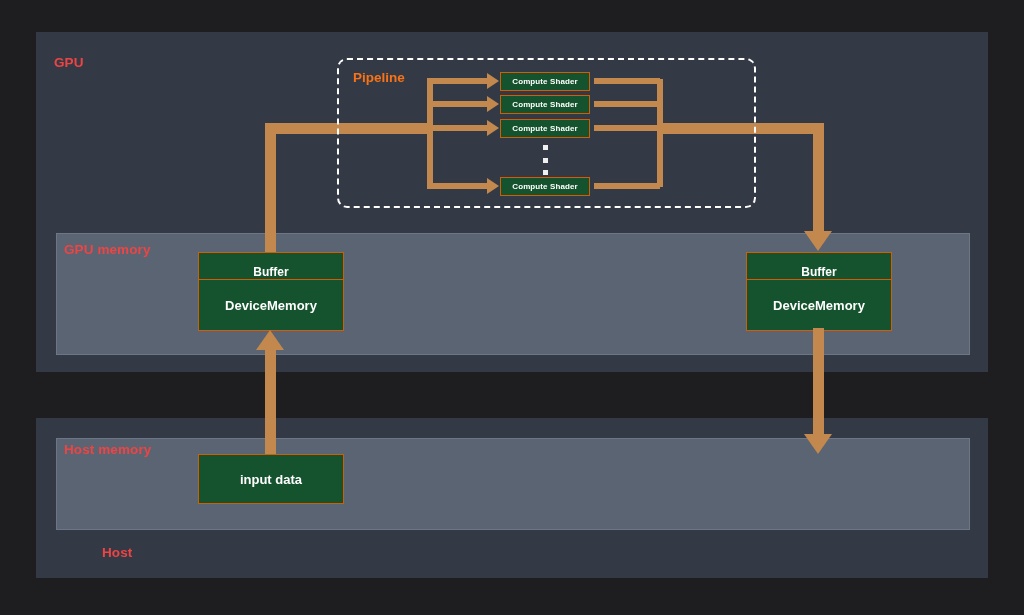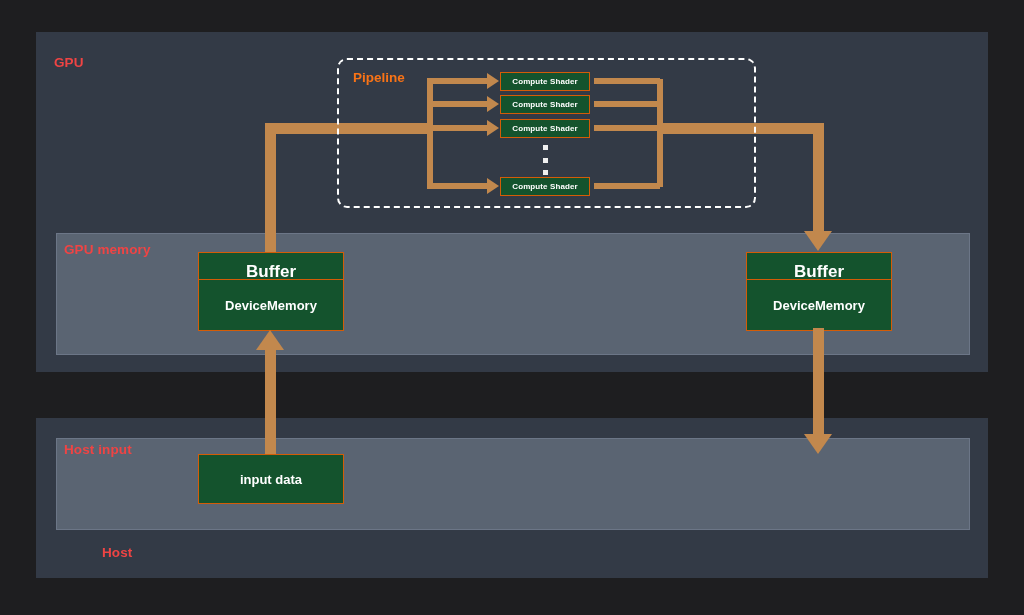--- a/index.html
+++ b/index.html
@@ -86,21 +86,21 @@
     font-weight:700;
     letter-spacing:.1px;
   }
   #shader-0{top:72px;}
   #shader-1{top:95px;}
   #shader-2{top:119px;}
   #shader-3{top:177px;}
 
   .buffer-box{
     width:146px; height:40px;
-    font-size:17px;
+    font-size:12px;
     font-weight:700;
   }
   .devmem-box{
     width:146px; height:52px;
     font-size:13px;
     font-weight:700;
   }
   .data-box{
     width:146px; height:50px;
     font-size:13px;
@@ -191,21 +191,21 @@
   <div class="panel" id="gpu-panel"></div>
   <div class="panel-label" id="label-gpu">GPU</div>
 
   <div class="panel" id="host-panel"></div>
   <div class="panel-label" id="label-host">Host</div>
 
   <div class="panel" id="gpu-mem-panel"></div>
   <div class="panel-label" id="label-gpu-mem">GPU memory</div>
 
   <div class="panel" id="host-mem-panel"></div>
-  <div class="panel-label" id="label-host-mem">Host input</div>
+  <div class="panel-label" id="label-host-mem">Host memory</div>
 
   <div class="trunk" id="trunk-left-v"></div>
   <div class="trunk" id="trunk-left-h"></div>
 
   <div id="fan-spine"></div>
   <div class="fan-arm" id="fan-arm-0"></div>
   <div class="fan-arm" id="fan-arm-1"></div>
   <div class="fan-arm" id="fan-arm-2"></div>
   <div class="fan-arm" id="fan-arm-3"></div>
   <div class="fan-head" id="fan-head-0"></div>

